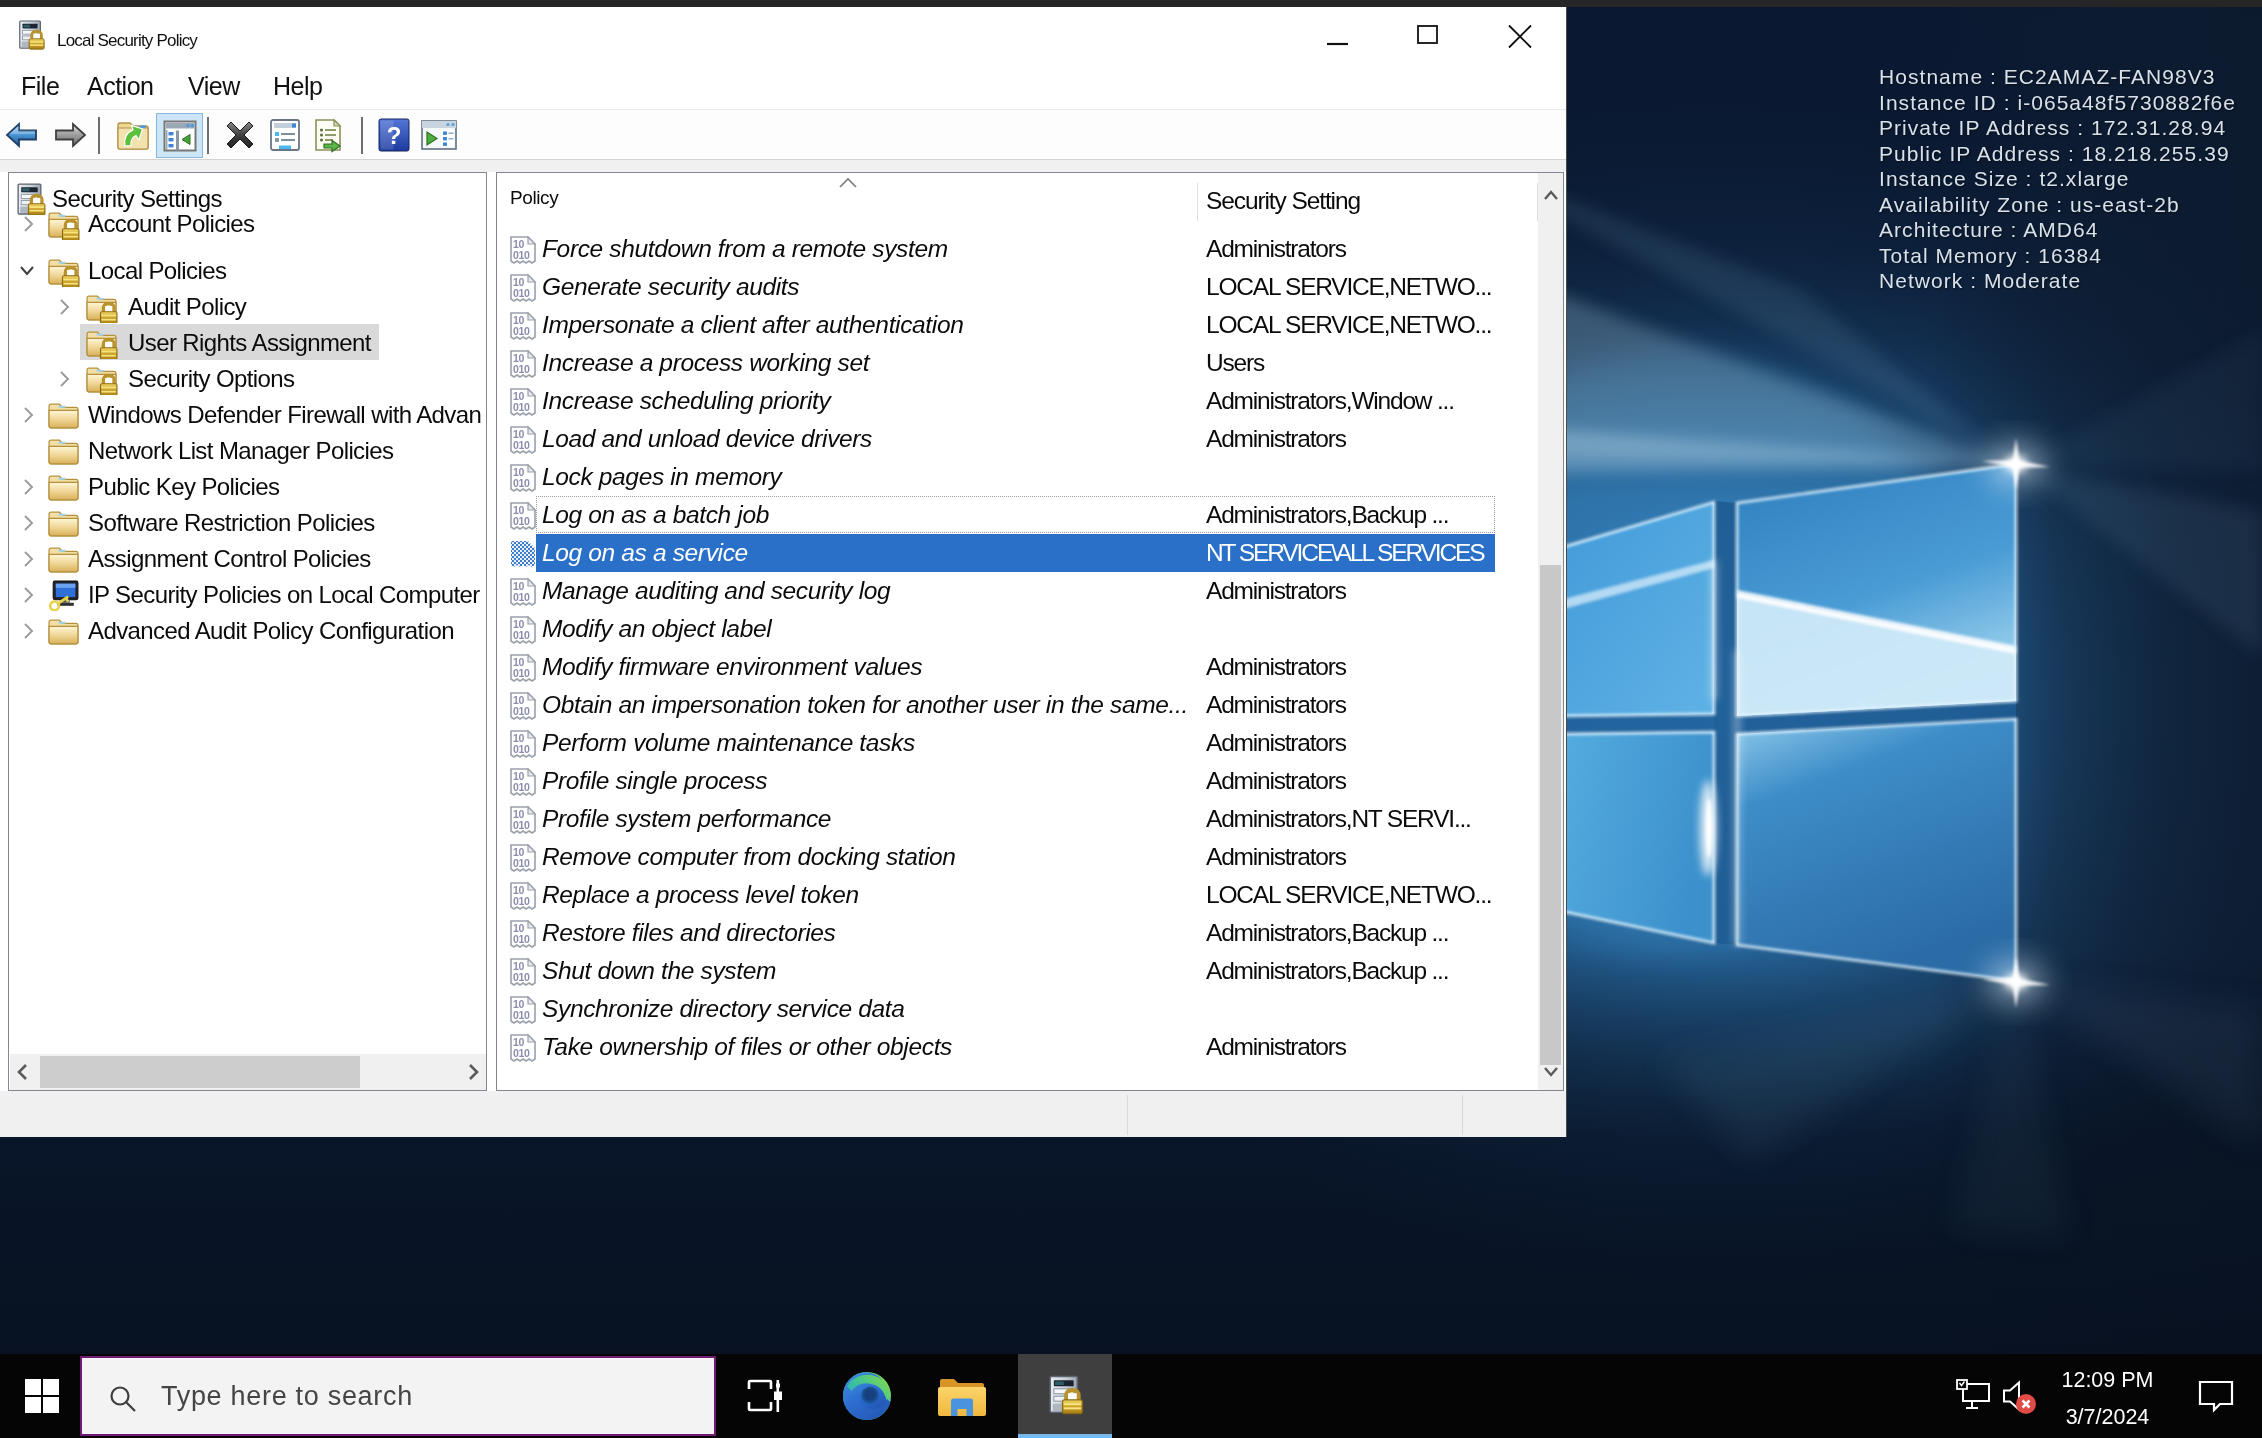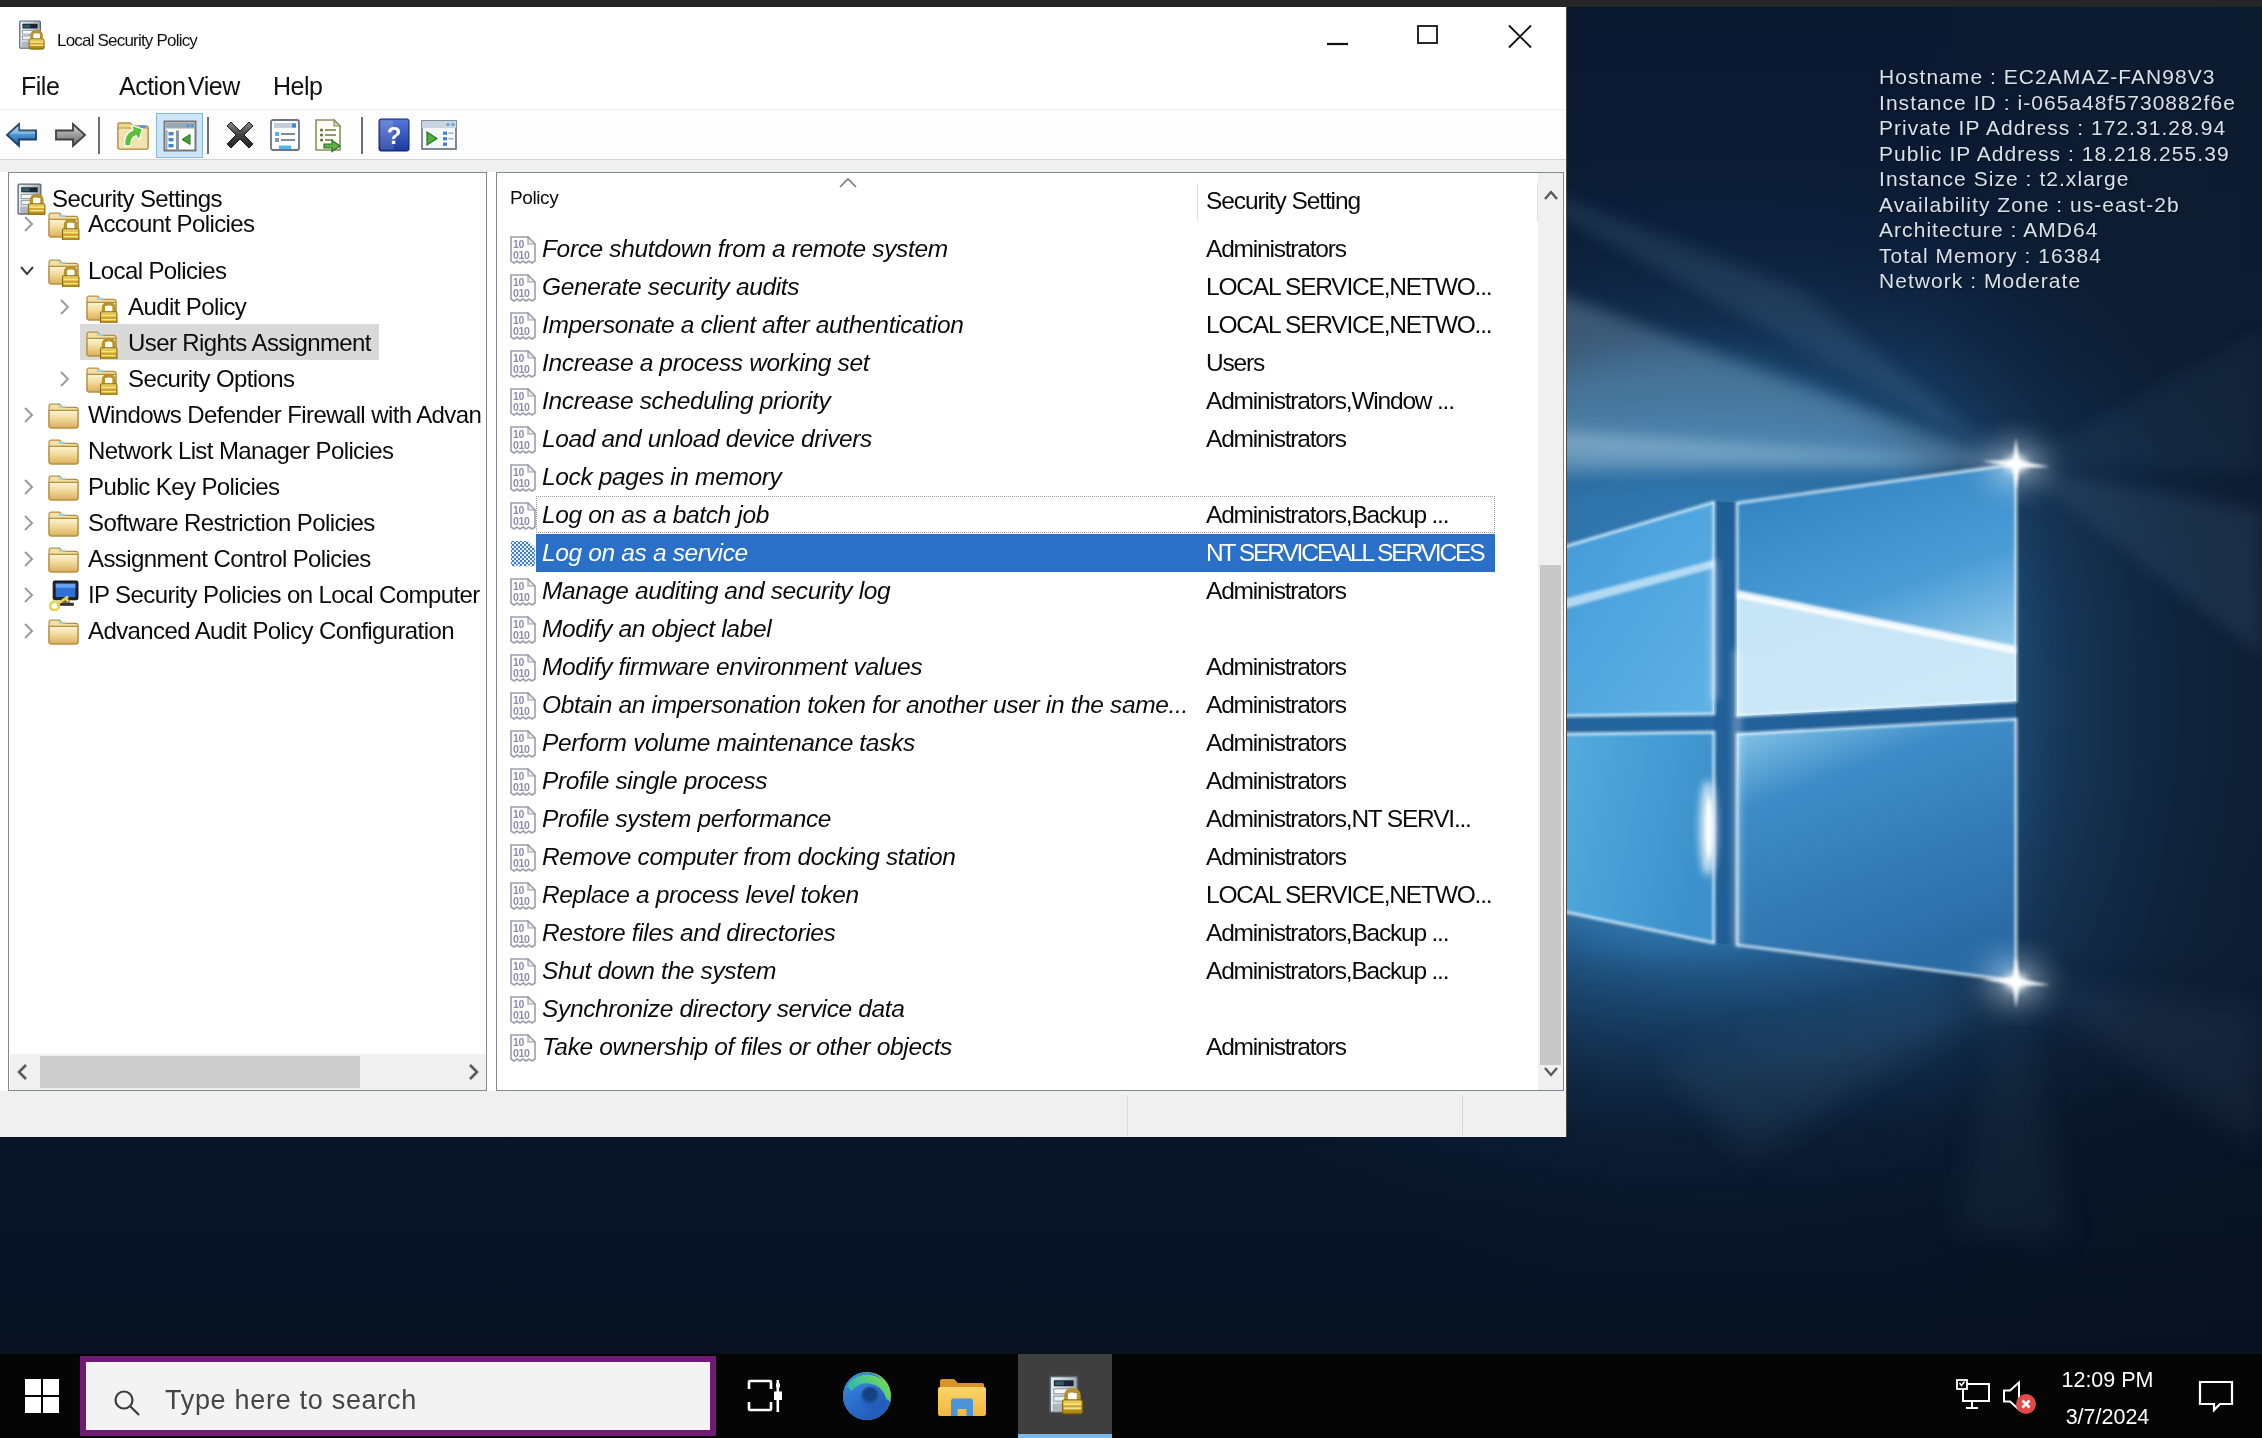--- a/index.html
+++ b/index.html
@@ -32,21 +32,21 @@
 .lrow .pol{position:absolute;left:45px;top:5px;font-style:italic;}
 .lrow .set{position:absolute;left:709px;top:5px;letter-spacing:-1.2px;}
 .licon{position:absolute;left:11px;top:4px;}
 
 #vsb{left:1041px;top:0;width:25px;height:917px;background:#f0f0f0;}
 #vthumb{left:2px;top:392px;width:21px;height:500px;background:#c8c8c8;}
 #hsb{left:1px;top:881px;width:476px;height:36px;background:#f0f0f0;}
 #hthumb{left:30px;top:2px;width:320px;height:32px;background:#cdcdcd;}
 
 #taskbar{left:0;top:1354px;width:2262px;height:84px;background:#050505;z-index:20;}
-#search{left:80px;top:2px;width:636px;height:80px;background:#f3f3f3;border:6px solid #701a75;box-sizing:border-box;}
+#search{left:80px;top:2px;width:636px;height:80px;background:#f3f3f3;border:2px solid #701a75;box-sizing:border-box;}
 #search .ph{position:absolute;left:79px;top:23px;font-size:27px;color:#454545;letter-spacing:0.7px;}
 #appbtn{left:1018px;top:0px;width:94px;height:84px;background:#3f3f3f;}
 #clock{left:2040px;top:8px;width:135px;text-align:center;color:#fff;font-size:21.5px;line-height:37px;}
 </style>
 </head>
 <body>
 
 <div class="abs" id="wallpaper" style="left:0;top:0;width:2262px;height:1438px;">
 <svg width="2262" height="1438" viewBox="0 0 2262 1438">
 <defs>
@@ -271,21 +271,21 @@
         </svg></div>
     <div class="abs" id="title-text">Local Security Policy</div>
     <svg class="abs" style="left:1321px;top:11px" width="230" height="40" viewBox="0 0 230 40">
       <path d="M6 26 h21" stroke="#111" stroke-width="2.2" fill="none"></path>
       <rect x="97" y="8" width="19" height="17" stroke="#111" stroke-width="1.8" fill="none"></rect>
       <path d="M188 7.5 l22 22 M210 7.5 l-22 22" stroke="#111" stroke-width="1.9" fill="none"></path>
     </svg>
   </div>
   <div class="abs" id="menubar">
     <div class="abs menu" style="left:21px;">File</div>
-    <div class="abs menu" style="left:87px;margin-left:32px;">Action</div>
+    <div class="abs menu" style="left:87px;">Action</div>
     <div class="abs menu" style="left:188px;">View</div>
     <div class="abs menu" style="left:273px;">Help</div>
   </div>
   <div class="abs" id="toolbar">
     <svg class="abs" style="left:5px;top:8px" width="34" height="34" viewBox="0 0 34 34">
       <defs>
           <linearGradient id="bakg" x1="0" y1="0" x2="0" y2="1">
             <stop offset="0" stop-color="#a8d4f4"></stop>
             <stop offset="0.45" stop-color="#4f9ad8"></stop>
             <stop offset="1" stop-color="#1d5494"></stop>

